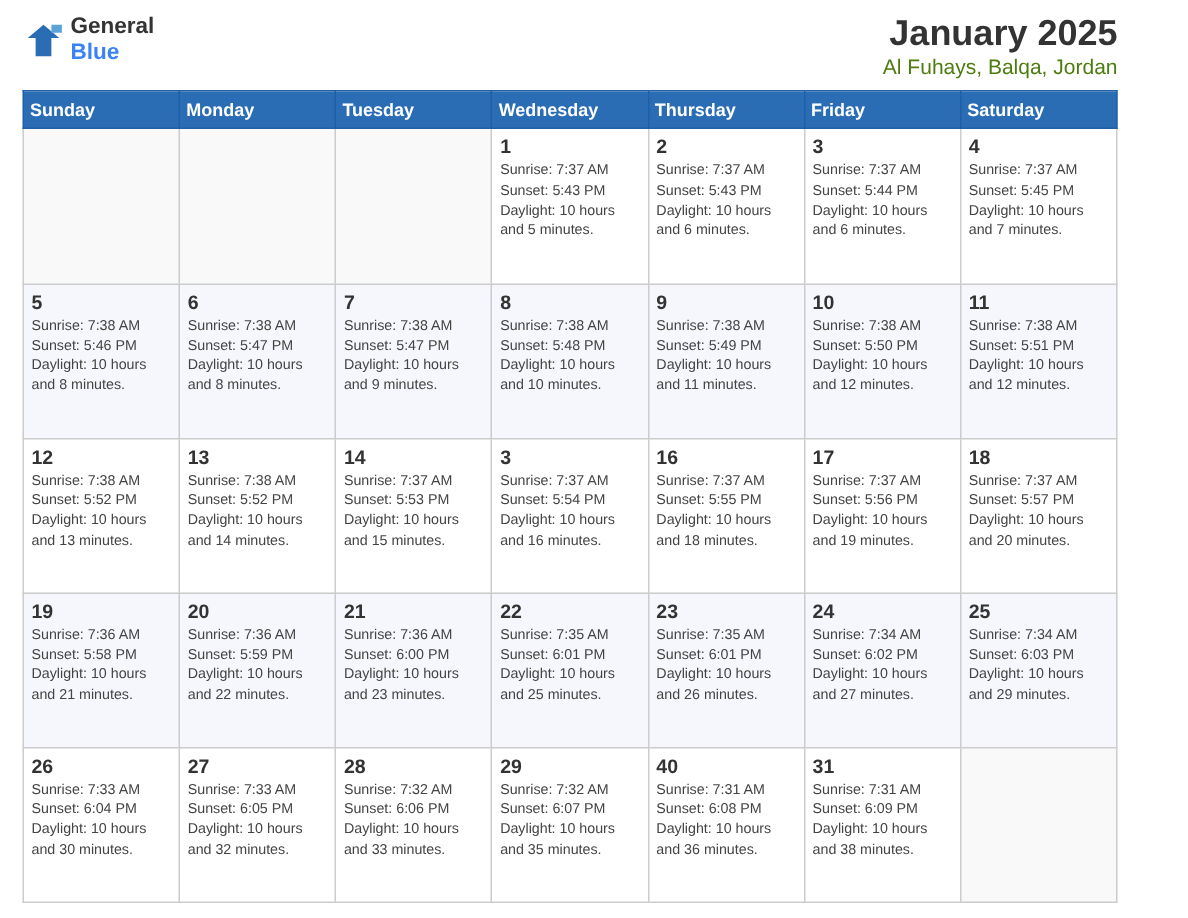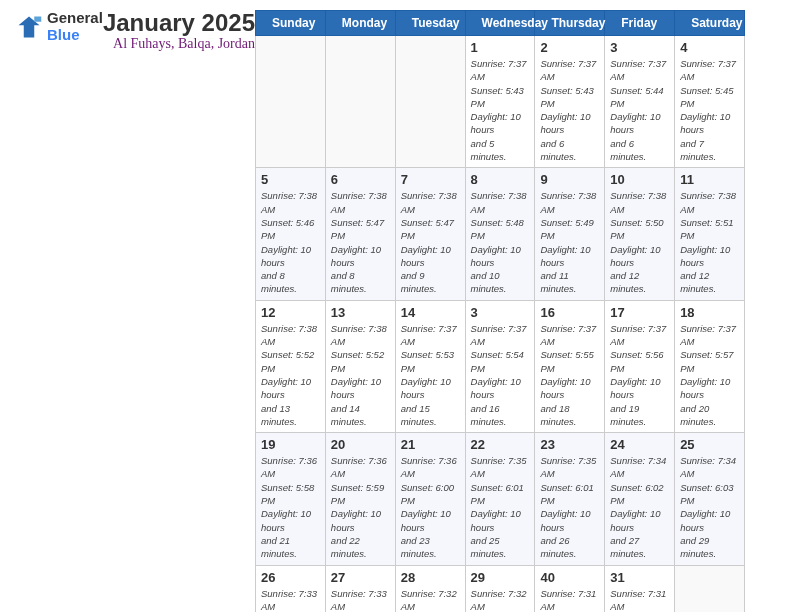--- a/index.html
+++ b/index.html
@@ -8,21 +8,21 @@
       background: #fff;
       width: 792px;
       height: 612px;
       overflow: hidden;
     }
     .page {
       width: 760px;
       height: 612px;
       padding: 10px 15px;
       display: flex;
-      flex-direction: row;
+      flex-direction: column;
     }
     .header {
       display: flex;
       justify-content: space-between;
       align-items: flex-start;
       margin-bottom: 8px;
     }
     .logo {
       display: flex;
       align-items: center;
@@ -42,36 +42,35 @@
       text-align: right;
     }
     .calendar-title {
       font-size: 24px;
       font-weight: bold;
       color: #333;
       line-height: 1.1;
     }
     .calendar-subtitle {
       font-size: 14px;
-      color: #701a75;
-      font-family: Liberation Serif, serif;
+      color: #4d7c0f;
     }
     .calendar {
       flex: 1;
       border: 1px solid #ccc;
       border-collapse: collapse;
       width: 100%;
       table-layout: fixed;
     }
     .calendar th {
       background: #2a6db5;
       color: #fff;
       font-size: 12px;
       font-weight: bold;
-      padding: 5px 16px;
+      padding: 5px 4px;
       text-align: left;
       border: 1px solid #1e5fa8;
     }
     .calendar td {
       border: 1px solid #ccc;
       vertical-align: top;
       padding: 4px 5px;
       font-size: 10px;
       color: #333;
       background: #fff;
@@ -84,21 +83,20 @@
       font-size: 13px;
       font-weight: bold;
       color: #333;
       display: block;
       margin-bottom: 2px;
     }
     .day-info {
       font-size: 9.5px;
       color: #444;
       line-height: 1.4;
-      font-style: italic;
     }
     .empty-cell {
       background: #f9f9f9 !important;
     }
   </style>
 </head>
 <body>
 
 <div class="page">
   <div class="header">

